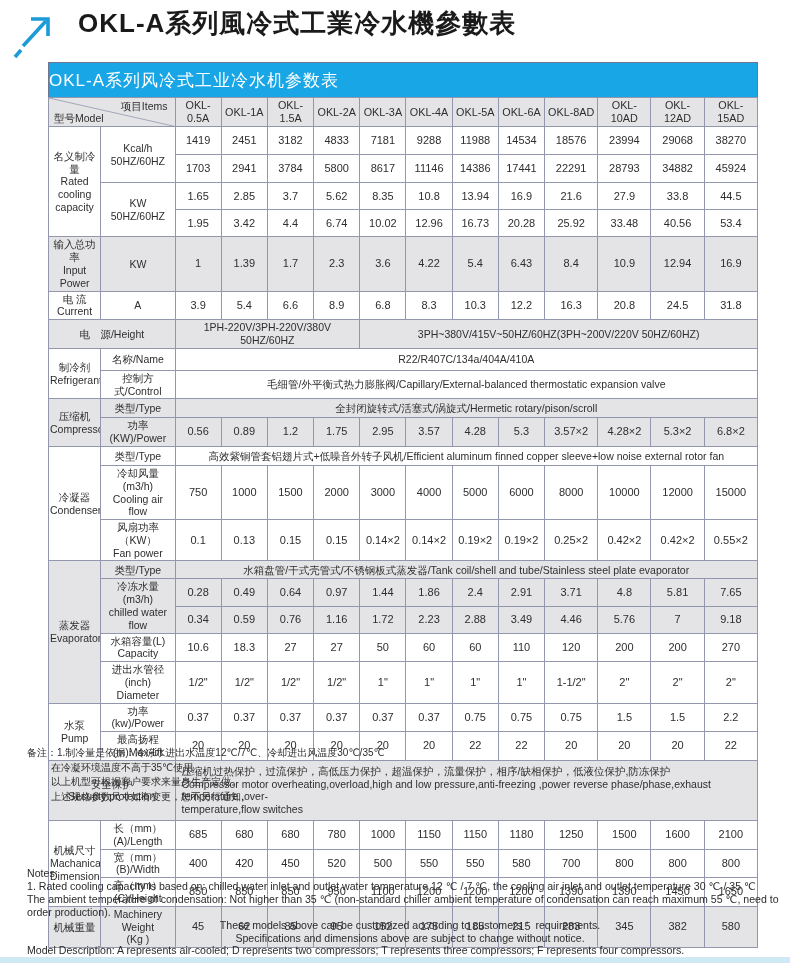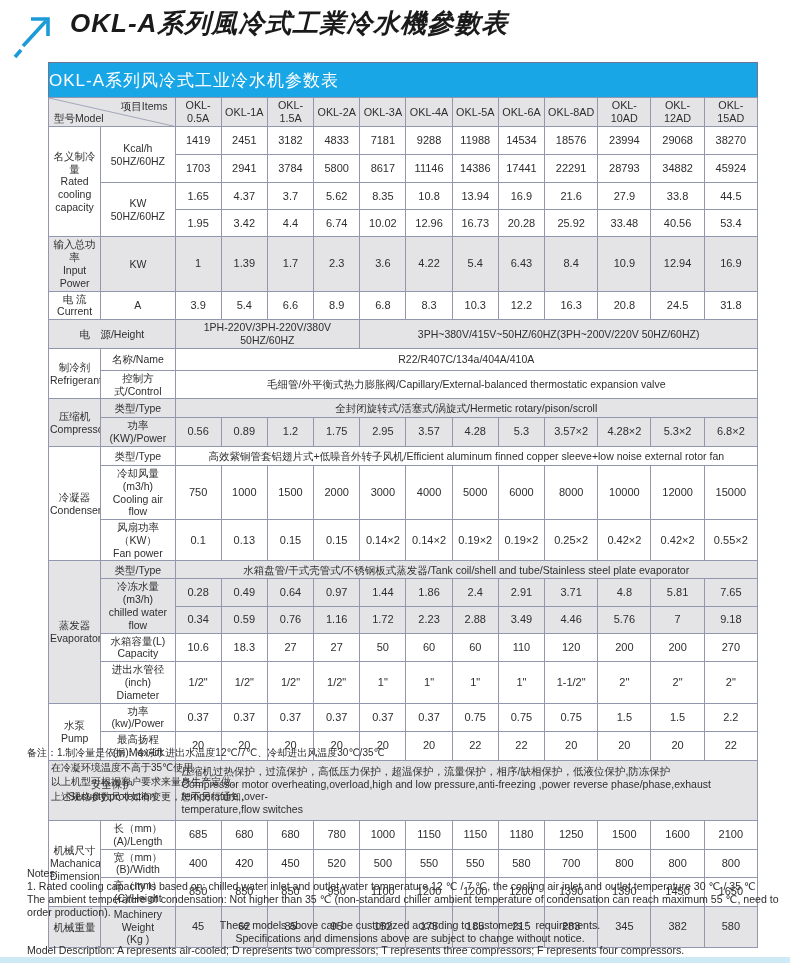--- a/index.html
+++ b/index.html
@@ -5,21 +5,21 @@
   * { box-sizing: border-box; }
   html,body { margin:0; padding:0; }
   body {
     width:790px; height:963px; position:relative; background:#ffffff;
     font-family:"Liberation Sans","DejaVu Sans",sans-serif; color:#222;
     overflow:hidden;
   }
   
   .page-header { display:flex; align-items:flex-start; padding:7px 0 0 10px; }
   .logo { width:52px; height:52px; flex:0 0 52px; margin-top:2px; }
-  .titles { margin-left:8px;font-style:italic; }
+  .titles { margin-left:16px; }
   .title-zh { font-size:26px; font-weight:bold; letter-spacing:1px; color:#1a1a1a; line-height:1.1; margin-top:2px; }
   .title-en { font-size:17px; color:#1a1a1a; line-height:1.2; margin-top:1px; }
 
   
   .table-wrap { position:absolute; left:48px; top:62px; width:710px; }
   .table-title {
     background:#19a6e6; color:#fff; font-size:17px;
     padding:6px 0 5px; border:1px solid #6f7590; border-bottom:none; letter-spacing:1px;
   }
   table { border-collapse:collapse; width:710px; table-layout:fixed; border:1.5px solid #565c78; }
@@ -139,21 +139,21 @@
           <td class="v">17441</td>
           <td class="v">22291</td>
           <td class="v">28793</td>
           <td class="v">34882</td>
           <td class="v">45924</td>
         </tr>
       <tr class="hline" style="height:27px">
         <td rowspan="2" class="item">KW
 50HZ/60HZ</td>
       <td class="v">1.65</td>
-          <td class="v">4.37</td>
+          <td class="v">2.85</td>
           <td class="v">3.7</td>
           <td class="v">5.62</td>
           <td class="v">8.35</td>
           <td class="v">10.8</td>
           <td class="v">13.94</td>
           <td class="v">16.9</td>
           <td class="v">21.6</td>
           <td class="v">27.9</td>
           <td class="v">33.8</td>
           <td class="v">44.5</td>

